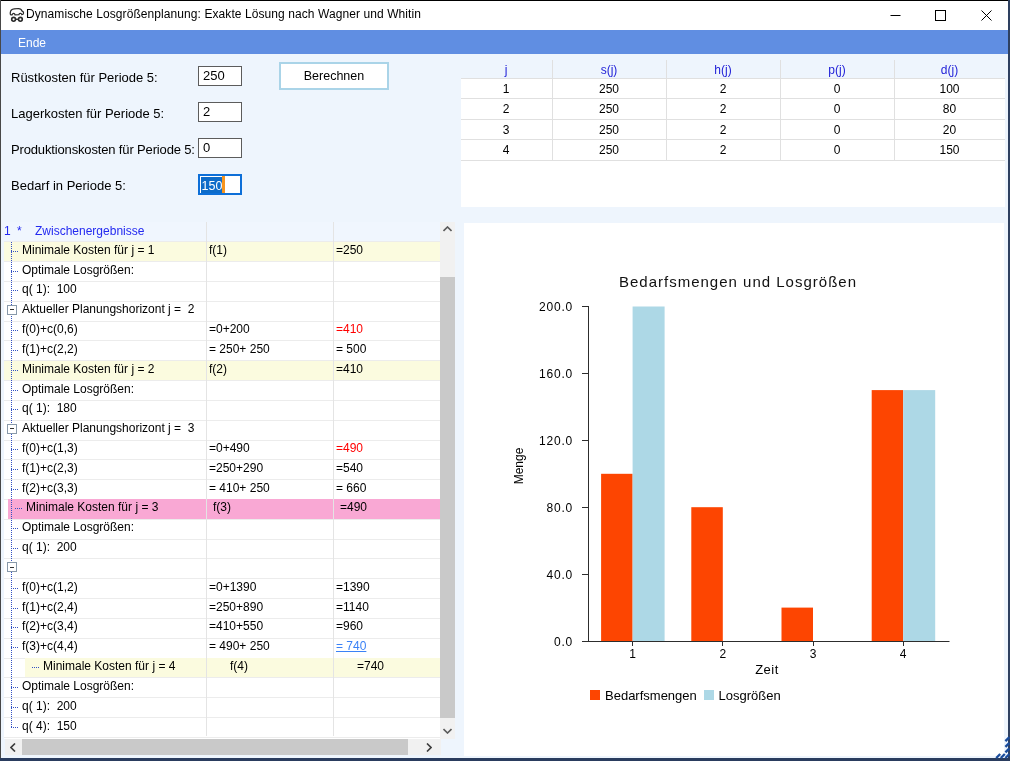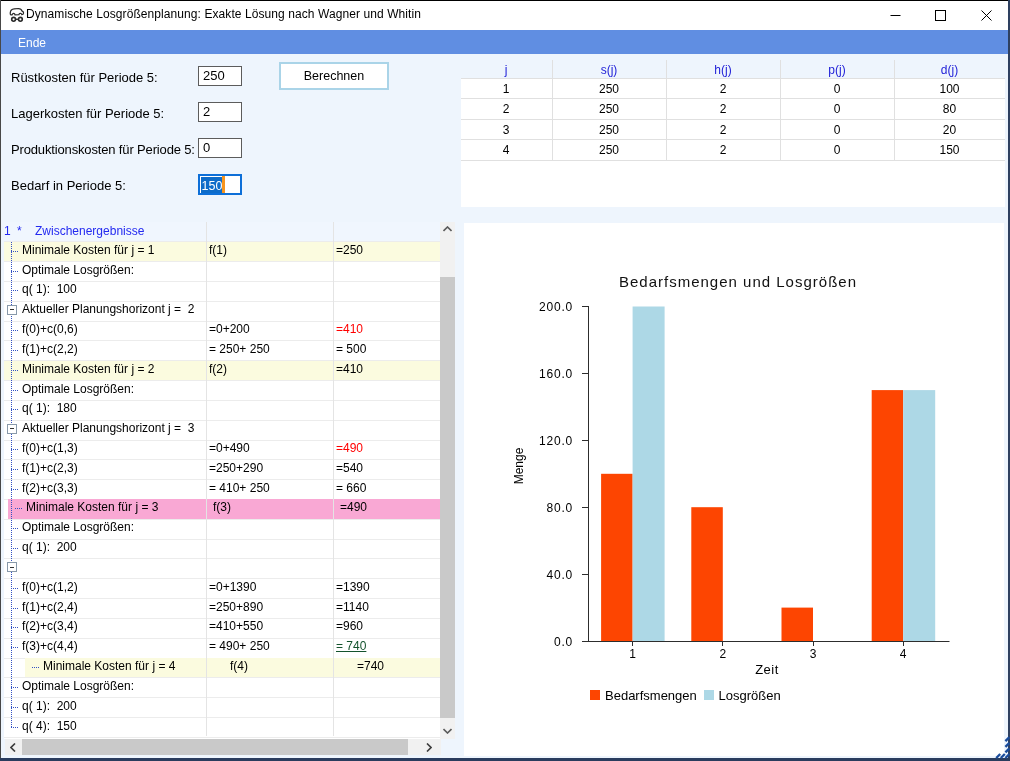--- a/index.html
+++ b/index.html
@@ -144,21 +144,21 @@
     <div class="rowline" style="left:0px;top:316.62px;width:436px;"></div>
     <div class="trow" style="top:317.12px;left:0;"><div class="stub" style="top:9px;"></div><span class="c1">q( 1):  200</span></div>
     <div class="rowline" style="left:0px;top:336.44px;width:436px;"></div>
     <div class="rowline" style="left:0px;top:356.26px;width:436px;"></div>
     <div class="trow" style="top:356.76px;left:0;"><div class="stub" style="top:9px;"></div><span class="c1">f(0)+c(1,2)</span><span class="c2">=0+1390</span><span class="c3" style="">=1390</span></div>
     <div class="rowline" style="left:0px;top:376.08px;width:436px;"></div>
     <div class="trow" style="top:376.58px;left:0;"><div class="stub" style="top:9px;"></div><span class="c1">f(1)+c(2,4)</span><span class="c2">=250+890</span><span class="c3" style="">=1140</span></div>
     <div class="rowline" style="left:0px;top:395.9px;width:436px;"></div>
     <div class="trow" style="top:396.4px;left:0;"><div class="stub" style="top:9px;"></div><span class="c1">f(2)+c(3,4)</span><span class="c2">=410+550</span><span class="c3" style="">=960</span></div>
     <div class="rowline" style="left:0px;top:415.71999999999997px;width:436px;"></div>
-    <div class="trow" style="top:416.22px;left:0;"><div class="stub" style="top:9px;"></div><span class="c1">f(3)+c(4,4)</span><span class="c2">= 490+ 250</span><span class="c3" style="color:#14532d;text-decoration:underline;">= 740</span></div>
+    <div class="trow" style="top:416.22px;left:0;"><div class="stub" style="top:9px;"></div><span class="c1">f(3)+c(4,4)</span><span class="c2">= 490+ 250</span><span class="c3" style="color:#3b82f6;text-decoration:underline;">= 740</span></div>
     <div class="rowline" style="left:0px;top:435.54px;width:436px;"></div>
     <div class="trow" style="top:436.04px;left:0;background:#fbfbdf;margin-left:21px;"><div class="stub" style="top:9px;"></div><span class="c1">Minimale Kosten für j = 4</span><span class="c2">f(4)</span><span class="c3" style="">=740</span></div>
     <div class="rowline" style="left:0px;top:455.36px;width:436px;"></div>
     <div class="trow" style="top:455.86px;left:0;"><div class="stub" style="top:9px;"></div><span class="c1">Optimale Losgrößen:</span></div>
     <div class="rowline" style="left:0px;top:475.18px;width:436px;"></div>
     <div class="trow" style="top:475.68px;left:0;"><div class="stub" style="top:9px;"></div><span class="c1">q( 1):  200</span></div>
     <div class="rowline" style="left:0px;top:495px;width:436px;"></div>
     <div class="trow" style="top:495.5px;left:0;"><div class="stub" style="top:9px;"></div><span class="c1">q( 4):  150</span></div>
     <div class="rowline" style="left:0px;top:514.82px;width:436px;"></div>
     <div style="position:absolute;left:7px;top:19.82px;width:1px;height:486px;background-image:repeating-linear-gradient(to bottom,#3352c4 0 1px,rgba(0,0,0,0) 1px 2px);"></div>

